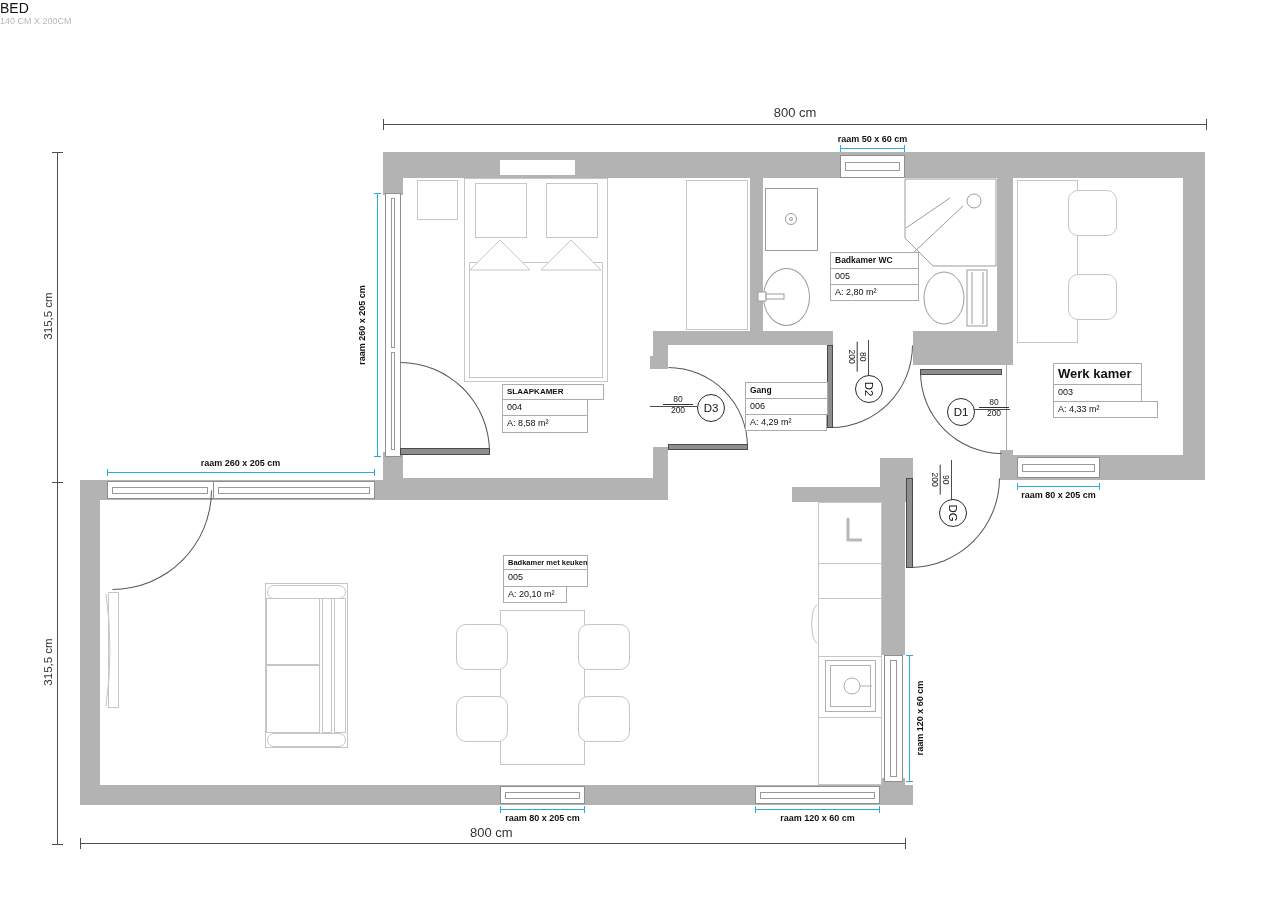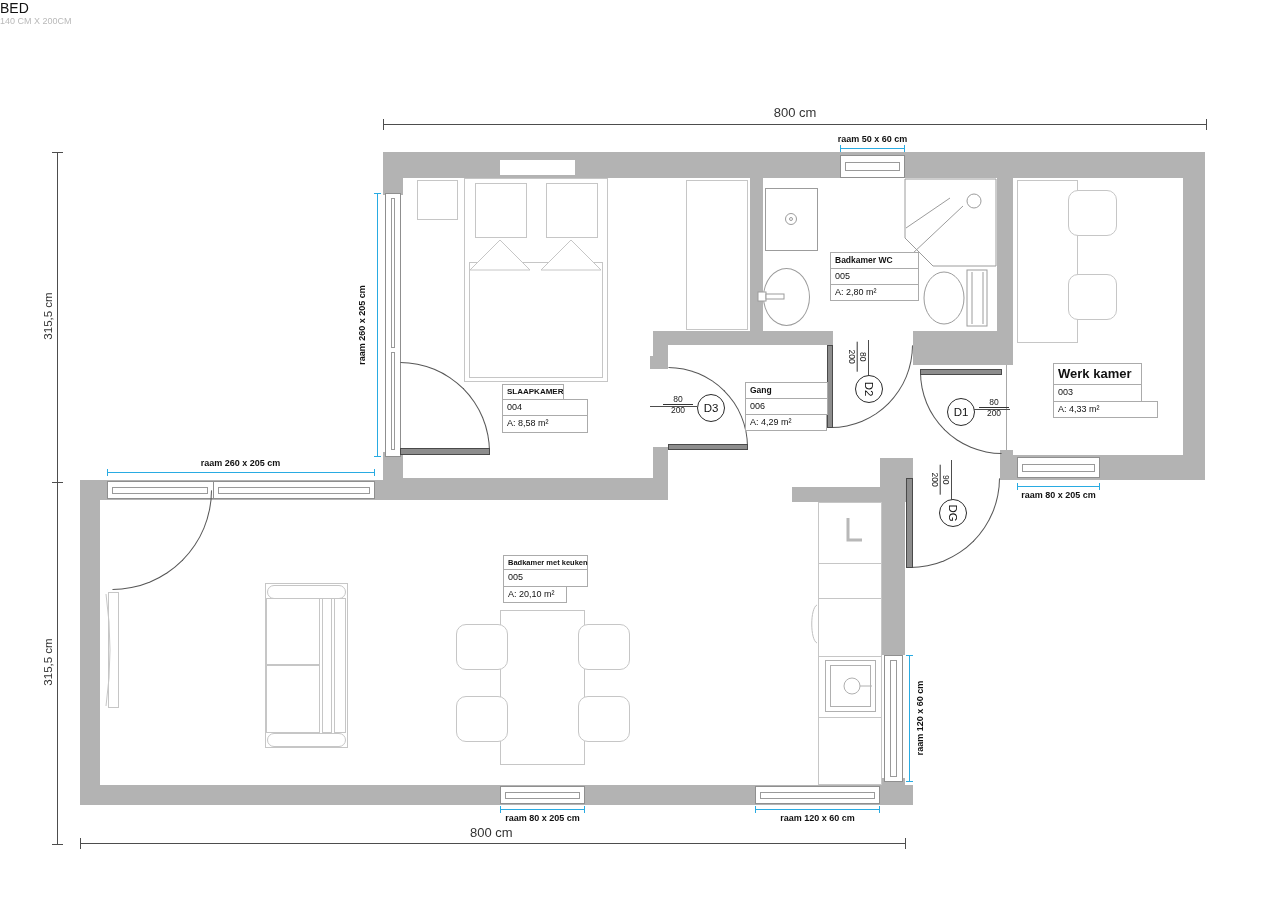--- a/index.html
+++ b/index.html
@@ -207,21 +207,21 @@
     <div class="nu">80</div>
     <div>200</div>
   </div>
   <div class="dl" style="left:951px;top:460px;width:1px;height:40px"></div>
   <div class="fr rot90" style="left:925px;top:469px">
     <div class="nu">90</div>
     <div>200</div>
   </div>
 
   <div class="rtab" style="left:502px;top:385px;width:86px">
-    <div class="hd" style="width:62px">SLAAPKAMER</div>
+    <div class="hd" style="width:102px">SLAAPKAMER</div>
     <div style="width:86px">004</div>
     <div style="width:86px">A: 8,58 m²</div>
   </div>
   <div class="rtab" style="left:830px;top:253px;width:90px">
     <div class="hd" style="width:89px;font-size:8.5px">Badkamer WC</div>
     <div style="width:89px">005</div>
     <div style="width:89px">A: 2,80 m²</div>
   </div>
   <div class="rtab" style="left:745px;top:383px;width:83px">
     <div class="hd" style="width:83px;font-size:8.5px">Gang</div>

